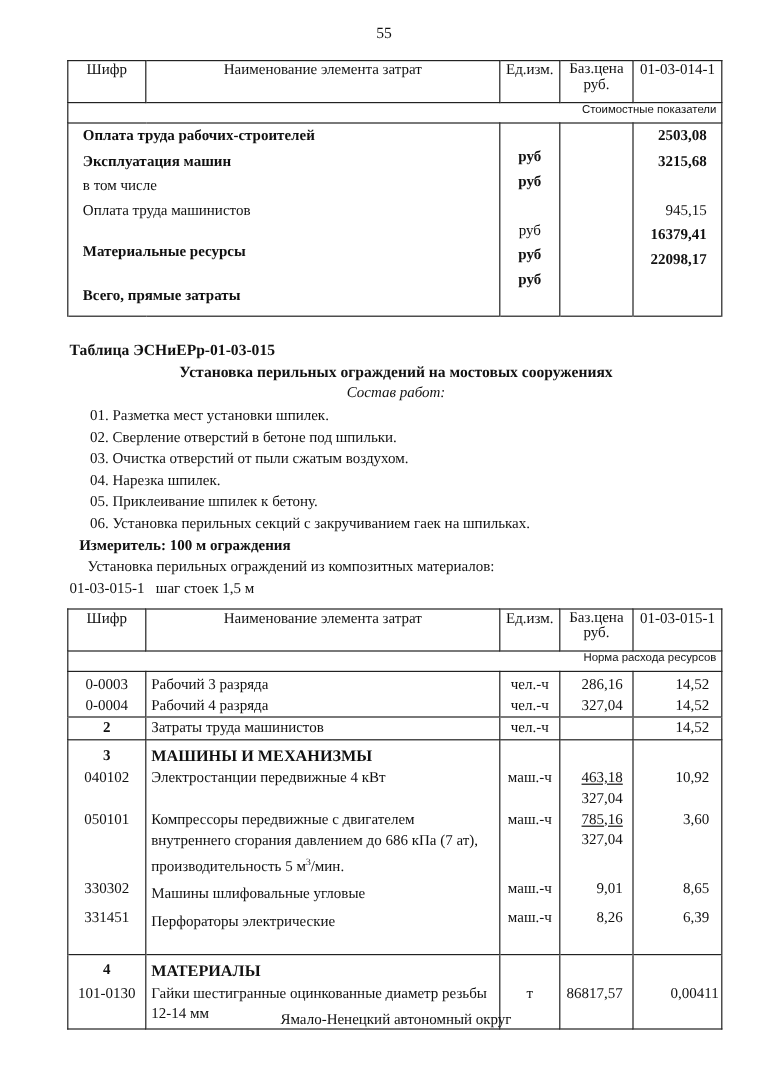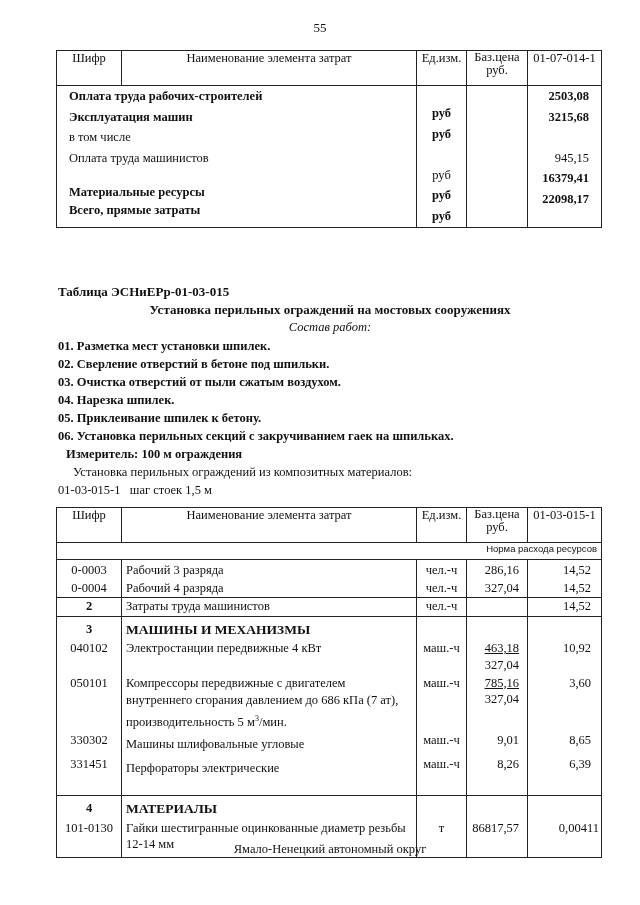--- a/index.html
+++ b/index.html
@@ -15,21 +15,21 @@
   .br { border-right: 1px solid #222; }
   .c { text-align: center; }
   .r { text-align: right; }
   .b { font-weight: bold; }
   .hdr td { vertical-align: middle; height: 34px; }
   .sub td { font-family: "Liberation Sans", "DejaVu Sans", sans-serif; font-size: 9.5px; text-align: right; height: 16px; vertical-align: middle; padding-right: 6px; }
   .line { line-height: 17.5px; }
   .u { text-decoration: underline; }
   .title { left: 58px; top: 284px; font-weight: bold; font-size: 13px; }
   .centered { left: 0; width: 660px; text-align: center; }
-  .list-item { left: 58px; font-size: 12.5px; font-weight: bold; }
+  .list-item { left: 75px; font-size: 12.5px; }
   .footer { left: 0; width: 660px; text-align: center; top: 842px; font-size: 12.5px; }
   sup { font-size: 8px; }
 </style>
 </head>
 <body>
 
 <div class="abs page-number">55</div>
 
 <table class="grid" style="left:56px; top:50px; width:545px;">
   <colgroup>
@@ -38,30 +38,33 @@
       <col style="width:50px">
       <col style="width:61px">
       <col style="width:74px">
     </colgroup>
   <tbody>
       <tr class="hdr">
     <td class="bt bb bl br c">Шифр</td>
     <td class="bt bb br c">Наименование элемента затрат</td>
     <td class="bt bb br c" style="padding:0 1px">Ед.изм.</td>
     <td class="bt bb br c" style="line-height:13px">Баз.цена руб.</td>
-    <td class="bt bb br c" style="padding:0 1px">01-07-014-1</td>
+    <td class="bt bb br c" style="padding:0 1px">01-03-014-1</td>
+  </tr>
+  <tr class="sub">
+    <td colspan="5" class="bb bl br">Стоимостные показатели</td>
   </tr>
   <tr>
     <td colspan="2" class="bl br" style="padding:2px 12px 8px 12px">
       <div class="line b">Оплата труда рабочих-строителей</div>
       <div class="line b" style="margin-top:3px">Эксплуатация машин</div>
       <div class="line" style="margin-top:3px">в том числе</div>
       <div class="line" style="margin-top:3px">Оплата труда машинистов</div>
       <div class="line b" style="margin-top:17px">Материальные ресурсы</div>
-      <div class="line b" style="margin-top:0">Всего, прямые затраты</div>
+      <div class="line b" style="margin-top:19px">Всего, прямые затраты</div>
     </td>
     <td class="br c" style="padding-top:19px">
       <div class="line b">руб</div>
       <div class="line b" style="margin-top:3px">руб</div>
       <div class="line" style="margin-top:3px">&nbsp;</div>
       <div class="line" style="margin-top:3px">руб</div>
       <div class="line b" style="margin-top:3px">руб</div>
       <div class="line b" style="margin-top:3px">руб</div>
     </td>
     <td class="br"></td>

